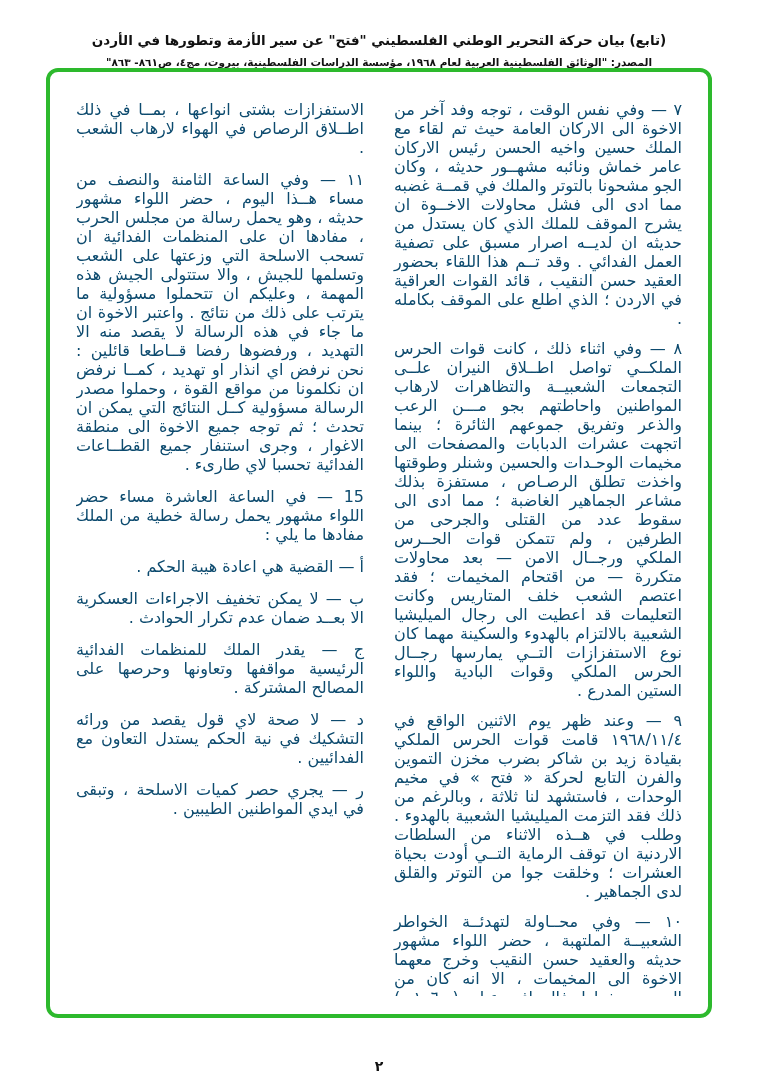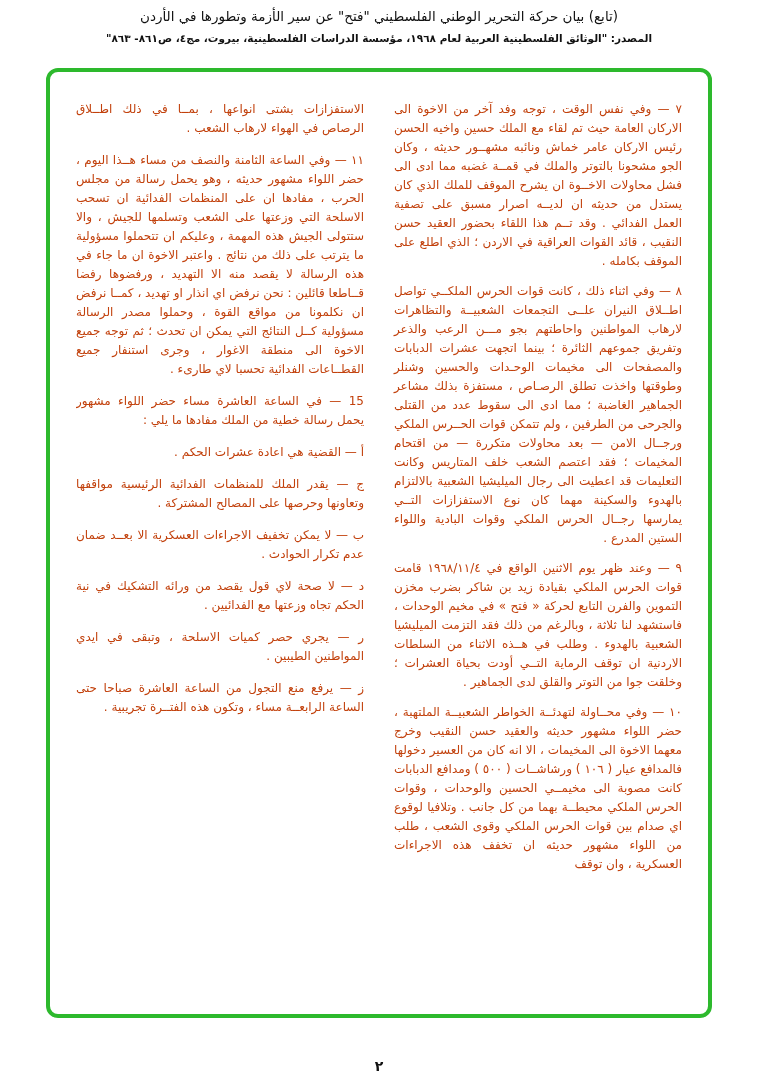--- a/index.html
+++ b/index.html
@@ -10,23 +10,24 @@
     overflow:hidden;
     background:#ffffff;
   }
   .header {
     text-align:center;
     direction:rtl;
     padding-top:8px;
   }
   .doc-title {
     font-size:13.5px;
-    font-weight:normal;
+    font-weight:bold;
     color:#111111;
     letter-spacing:0.2px;
+    margin-top:24px;
   }
   .doc-source {
     font-size:10.5px;
     font-weight:bold;
     color:#111111;
     margin-top:8px;
   }
   .frame {
     position:absolute;
     left:46px;
@@ -43,23 +44,23 @@
     direction:rtl;
     gap:30px;
     height:100%;
     overflow:hidden;
   }
   .col {
     flex:1 1 0;
     direction:rtl;
     unicode-bidi:embed;
     text-align:justify;
-    font-size:12px;
+    font-size:16px;
     line-height:19px;
-    color:#c2410c;
+    color:#0c4a6e;
   }
   .col p { margin:0 0 11px 0; }
   .col-left p { margin-bottom:13px; }
   .page-number {
     position:absolute;
     top:1058px;
     left:0;
     width:100%;
     text-align:center;
     font-size:14px;
@@ -85,26 +86,25 @@
         <p>٧ — وفي نفس الوقت ، توجه وفد آخر من الاخوة الى الاركان العامة حيث تم لقاء مع الملك حسين واخيه الحسن رئيس الاركان عامر خماش ونائبه مشهــور حديثه ، وكان الجو مشحونا بالتوتر والملك في قمــة غضبه مما ادى الى فشل محاولات الاخــوة ان يشرح الموقف للملك الذي كان يستدل من حديثه ان لديــه اصرار مسبق على تصفية العمل الفدائي . وقد تــم هذا اللقاء بحضور العقيد حسن النقيب ، قائد القوات العراقية في الاردن ؛ الذي اطلع على الموقف بكامله .</p>
         <p>٨ — وفي اثناء ذلك ، كانت قوات الحرس الملكــي تواصل اطــلاق النيران علــى التجمعات الشعبيــة والتظاهرات لارهاب المواطنين واحاطتهم بجو مـــن الرعب والذعر وتفريق جموعهم الثائرة ؛ بينما اتجهت عشرات الدبابات والمصفحات الى مخيمات الوحـدات والحسين وشنلر وطوقتها واخذت تطلق الرصـاص ، مستفزة بذلك مشاعر الجماهير الغاضبة ؛ مما ادى الى سقوط عدد من القتلى والجرحى من الطرفين ، ولم تتمكن قوات الحــرس الملكي ورجــال الامن — بعد محاولات متكررة — من اقتحام المخيمات ؛ فقد اعتصم الشعب خلف المتاريس وكانت التعليمات قد اعطيت الى رجال الميليشيا الشعبية بالالتزام بالهدوء والسكينة مهما كان نوع الاستفزازات التــي يمارسها رجــال الحرس الملكي وقوات البادية واللواء الستين المدرع .</p>
         <p>٩ — وعند ظهر يوم الاثنين الواقع في ١٩٦٨/١١/٤ قامت قوات الحرس الملكي بقيادة زيد بن شاكر بضرب مخزن التموين والفرن التابع لحركة « فتح » في مخيم الوحدات ، فاستشهد لنا ثلاثة ، وبالرغم من ذلك فقد التزمت الميليشيا الشعبية بالهدوء . وطلب في هــذه الاثناء من السلطات الاردنية ان توقف الرماية التــي أودت بحياة العشرات ؛ وخلقت جوا من التوتر والقلق لدى الجماهير .</p>
         <p>١٠ — وفي محــاولة لتهدئــة الخواطر الشعبيــة الملتهبة ، حضر اللواء مشهور حديثه والعقيد حسن النقيب وخرج معهما الاخوة الى المخيمات ، الا انه كان من العسير دخولها فالمدافع عيار ( ١٠٦ ) ورشاشــات ( ٥٠٠ ) ومدافع الدبابات كانت مصوبة الى مخيمــي الحسين والوحدات ، وقوات الحرس الملكي محيطــة بهما من كل جانب . وتلافيا لوقوع اي صدام بين قوات الحرس الملكي وقوى الشعب ، طلب من اللواء مشهور حديثه ان تخفف هذه الاجراءات العسكرية ، وان توقف</p>
       </div>
 
       <div class="col col-left">
         <p>الاستفزازات بشتى انواعها ، بمــا في ذلك اطــلاق الرصاص في الهواء لارهاب الشعب .</p>
         <p>١١ — وفي الساعة الثامنة والنصف من مساء هــذا اليوم ، حضر اللواء مشهور حديثه ، وهو يحمل رسالة من مجلس الحرب ، مفادها ان على المنظمات الفدائية ان تسحب الاسلحة التي وزعتها على الشعب وتسلمها للجيش ، والا ستتولى الجيش هذه المهمة ، وعليكم ان تتحملوا مسؤولية ما يترتب على ذلك من نتائج . واعتبر الاخوة ان ما جاء في هذه الرسالة لا يقصد منه الا التهديد ، ورفضوها رفضا قــاطعا قائلين : نحن نرفض اي انذار او تهديد ، كمــا نرفض ان نكلمونا من مواقع القوة ، وحملوا مصدر الرسالة مسؤولية كــل النتائج التي يمكن ان تحدث ؛ ثم توجه جميع الاخوة الى منطقة الاغوار ، وجرى استنفار جميع القطــاعات الفدائية تحسبا لاي طارىء .</p>
         <p>15 — في الساعة العاشرة مساء حضر اللواء مشهور يحمل رسالة خطية من الملك مفادها ما يلي :</p>
-        <p>أ — القضية هي اعادة عشرات الحكم .</p>
+        <p>أ — القضية هي اعادة هيبة الحكم .</p>
+        <p>ب — لا يمكن تخفيف الاجراءات العسكرية الا بعــد ضمان عدم تكرار الحوادث .</p>
         <p>ج — يقدر الملك للمنظمات الفدائية الرئيسية مواقفها وتعاونها وحرصها على المصالح المشتركة .</p>
-        <p>ب — لا يمكن تخفيف الاجراءات العسكرية الا بعــد ضمان عدم تكرار الحوادث .</p>
-        <p>د — لا صحة لاي قول يقصد من ورائه التشكيك في نية الحكم تجاه وزعتها مع الفدائيين .</p>
+        <p>د — لا صحة لاي قول يقصد من ورائه التشكيك في نية الحكم يستدل التعاون مع الفدائيين .</p>
         <p>ر — يجري حصر كميات الاسلحة ، وتبقى في ايدي المواطنين الطيبين .</p>
-        <p>ز — يرفع منع التجول من الساعة العاشرة صباحا حتى الساعة الرابعــة مساء ، وتكون هذه الفتــرة تجريبية .</p>
       </div>
 
     </div>
   </div>
 
   <div class="page-number">٢</div>
 
 </div>
 
 </body></html>

